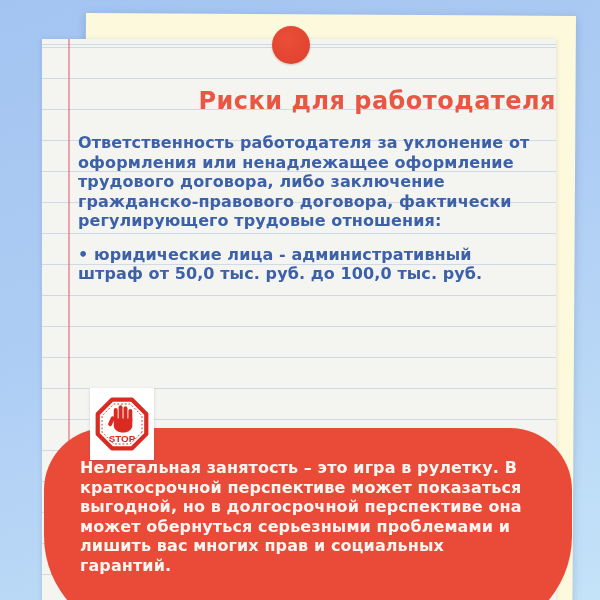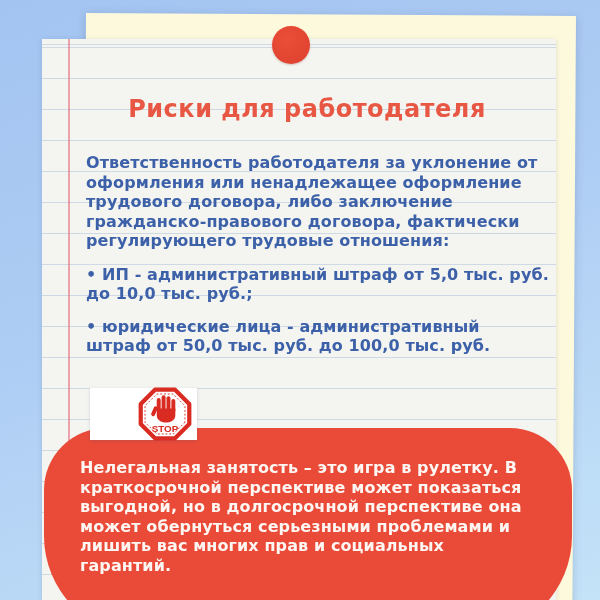--- a/index.html
+++ b/index.html
@@ -30,37 +30,36 @@
     position:absolute;left:26px;top:0;width:1.6px;height:100%;
     background:rgba(224,96,118,0.55);
   }
   .pin{
     position:absolute;left:272px;top:26px;width:38px;height:38px;border-radius:50%;
     background:radial-gradient(circle at 40% 35%,#ea4f39,#dd3f2c);
     box-shadow:0 1px 2px rgba(120,40,30,0.25);
   }
   .page-title{
     position:absolute;left:0;top:48px;width:100%;
-    text-align:center;margin:8px;
+    text-align:right;margin:0;
     font-size:24px;font-weight:700;letter-spacing:0.5px;
     color:#e85744;
   }
   .content{
-    position:absolute;left:36px;top:114px;width:464px;
+    position:absolute;left:36px;top:94px;width:464px;
     color:#3c61a9;font-size:16px;font-weight:700;line-height:19.5px;
     letter-spacing:0.1px;
-    margin-left:8px;
   }
   .content p{margin:0 0 13px 0;}
   .content p.intro{margin-bottom:14px;}
   .stop-icon{
-    position:absolute;left:48px;top:349px;width:64px;height:52px;
+    position:absolute;left:48px;top:349px;width:64px;height:72px;
     background:#ffffff;z-index:3;
     box-shadow:0 1px 3px rgba(60,80,120,0.2);
-    display:flex;align-items:center;justify-content:center;padding-left:43px;
+    display:flex;align-items:center;justify-content:center;
   }
   .stop-icon svg{width:60px;height:60px;}
   .warning-box{
     position:absolute;left:2px;top:389px;width:528px;height:208px;
     background:#e94b38;z-index:2;
     border-radius:62px 62px 100px 100px;
     box-sizing:border-box;
     padding:30px 42px 0 36px;
     color:#fef6f2;font-size:16px;font-weight:700;line-height:19.5px;
     letter-spacing:0.1px;
@@ -74,21 +73,20 @@
 
   <div class="cream-sheet"></div>
 
   <div class="paper">
     <div class="margin-line"></div>
 
     <h1 class="page-title">Риски для работодателя</h1>
 
     <div class="content">
       <p class="intro">Ответственность работодателя за уклонение от оформления или ненадлежащее оформление трудового договора, либо заключение гражданско-правового договора, фактически регулирующего трудовые отношения:</p>
-      <p>• ИП - административный штраф от 5,0 тыс. руб. до 10,0 тыс. руб.;</p>
       <p>• юридические лица - административный штраф от 50,0 тыс. руб. до 100,0 тыс. руб.</p>
     </div>
 
     <div class="stop-icon">
       <svg viewBox="0 0 64 64" aria-hidden="true">
         <polygon points="57.9,42.7 42.7,57.9 21.3,57.9 6.1,42.7 6.1,21.3 21.3,6.1 42.7,6.1 57.9,21.3" fill="#ffffff" stroke="#d92b21" stroke-width="4.5" stroke-linejoin="round"></polygon>
         <polygon points="53.3,40.8 40.8,53.3 23.2,53.3 10.7,40.8 10.7,23.2 23.2,10.7 40.8,10.7 53.3,23.2" fill="none" stroke="#d92b21" stroke-width="1" stroke-dasharray="2 2"></polygon>
         <g fill="#d92b21">
           <rect x="23.2" y="15" width="4.2" height="16" rx="2.1"></rect>
           <rect x="28.4" y="12" width="4.2" height="19" rx="2.1"></rect>

